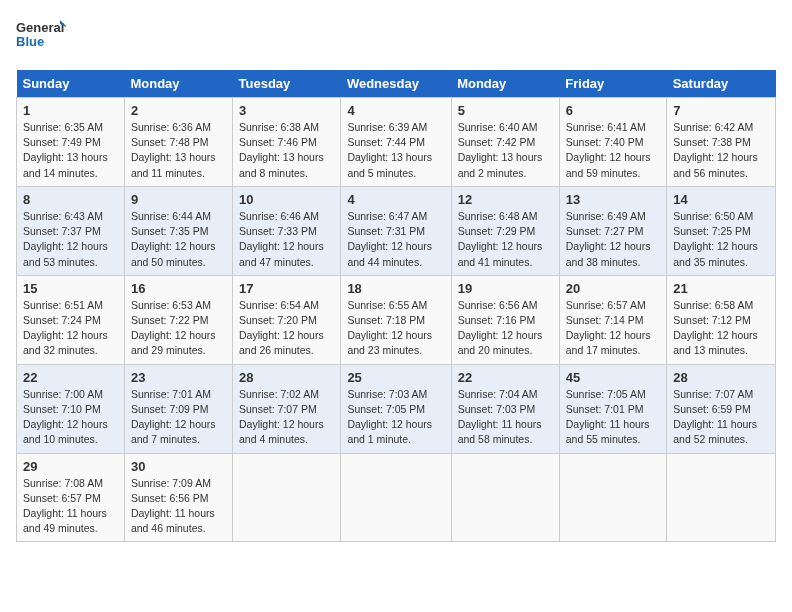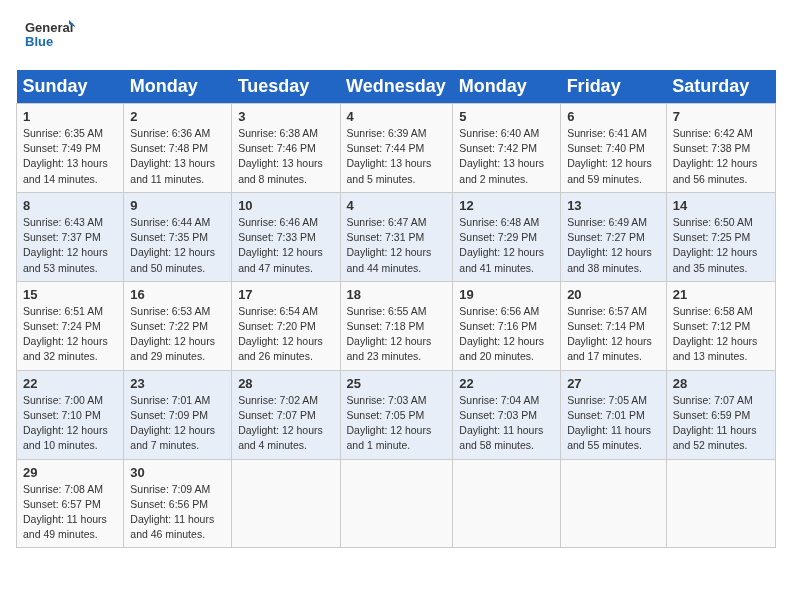--- a/index.html
+++ b/index.html
@@ -13,21 +13,20 @@
     .header-area {
       display: flex;
       justify-content: space-between;
       align-items: flex-start;
       margin-bottom: 12px;
     }
     .logo {
       display: flex;
       align-items: center;
       gap: 4px;
-      margin-left: 9px;
     }
     .title-area {
       text-align: right;
     }
     .main-title {
       font-size: 32px;
       font-weight: bold;
       color: #333;
     }
     .subtitle {
@@ -37,21 +36,21 @@
     table {
       width: 100%;
       border-collapse: collapse;
       font-size: 11px;
     }
     thead tr th {
       background-color: #2166c4;
       color: white;
       text-align: left;
       padding: 6px 6px;
-      font-size: 18px;
+      font-size: 13px;
       font-weight: bold;
     }
     tbody tr td {
       border: 1px solid #ccc;
       padding: 5px 6px;
       vertical-align: top;
       width: 113px;
     }
     tbody tr:nth-child(odd) {
       background-color: #f9f9f9;
@@ -132,21 +131,21 @@
         <td><span class="day-num">19</span><span class="day-info">Sunrise: 6:56 AM<br>Sunset: 7:16 PM<br>Daylight: 12 hours and 20 minutes.</span></td>
         <td><span class="day-num">20</span><span class="day-info">Sunrise: 6:57 AM<br>Sunset: 7:14 PM<br>Daylight: 12 hours and 17 minutes.</span></td>
         <td><span class="day-num">21</span><span class="day-info">Sunrise: 6:58 AM<br>Sunset: 7:12 PM<br>Daylight: 12 hours and 13 minutes.</span></td>
       </tr>
       <tr>
         <td><span class="day-num">22</span><span class="day-info">Sunrise: 7:00 AM<br>Sunset: 7:10 PM<br>Daylight: 12 hours and 10 minutes.</span></td>
         <td><span class="day-num">23</span><span class="day-info">Sunrise: 7:01 AM<br>Sunset: 7:09 PM<br>Daylight: 12 hours and 7 minutes.</span></td>
         <td><span class="day-num">28</span><span class="day-info">Sunrise: 7:02 AM<br>Sunset: 7:07 PM<br>Daylight: 12 hours and 4 minutes.</span></td>
         <td><span class="day-num">25</span><span class="day-info">Sunrise: 7:03 AM<br>Sunset: 7:05 PM<br>Daylight: 12 hours and 1 minute.</span></td>
         <td><span class="day-num">22</span><span class="day-info">Sunrise: 7:04 AM<br>Sunset: 7:03 PM<br>Daylight: 11 hours and 58 minutes.</span></td>
-        <td><span class="day-num">27</span><span class="day-info">Sunrise: 7:05 AM<br>Sunset: 7:01 PM<br>Daylight: 11 hours and 55 minutes.</span></td>
+        <td><span class="day-num">45</span><span class="day-info">Sunrise: 7:05 AM<br>Sunset: 7:01 PM<br>Daylight: 11 hours and 55 minutes.</span></td>
         <td><span class="day-num">28</span><span class="day-info">Sunrise: 7:07 AM<br>Sunset: 6:59 PM<br>Daylight: 11 hours and 52 minutes.</span></td>
       </tr>
       <tr>
         <td><span class="day-num">29</span><span class="day-info">Sunrise: 7:08 AM<br>Sunset: 6:57 PM<br>Daylight: 11 hours and 49 minutes.</span></td>
         <td><span class="day-num">30</span><span class="day-info">Sunrise: 7:09 AM<br>Sunset: 6:56 PM<br>Daylight: 11 hours and 46 minutes.</span></td>
         <td class="empty-cell"></td>
         <td class="empty-cell"></td>
         <td class="empty-cell"></td>
         <td class="empty-cell"></td>
         <td class="empty-cell"></td>

